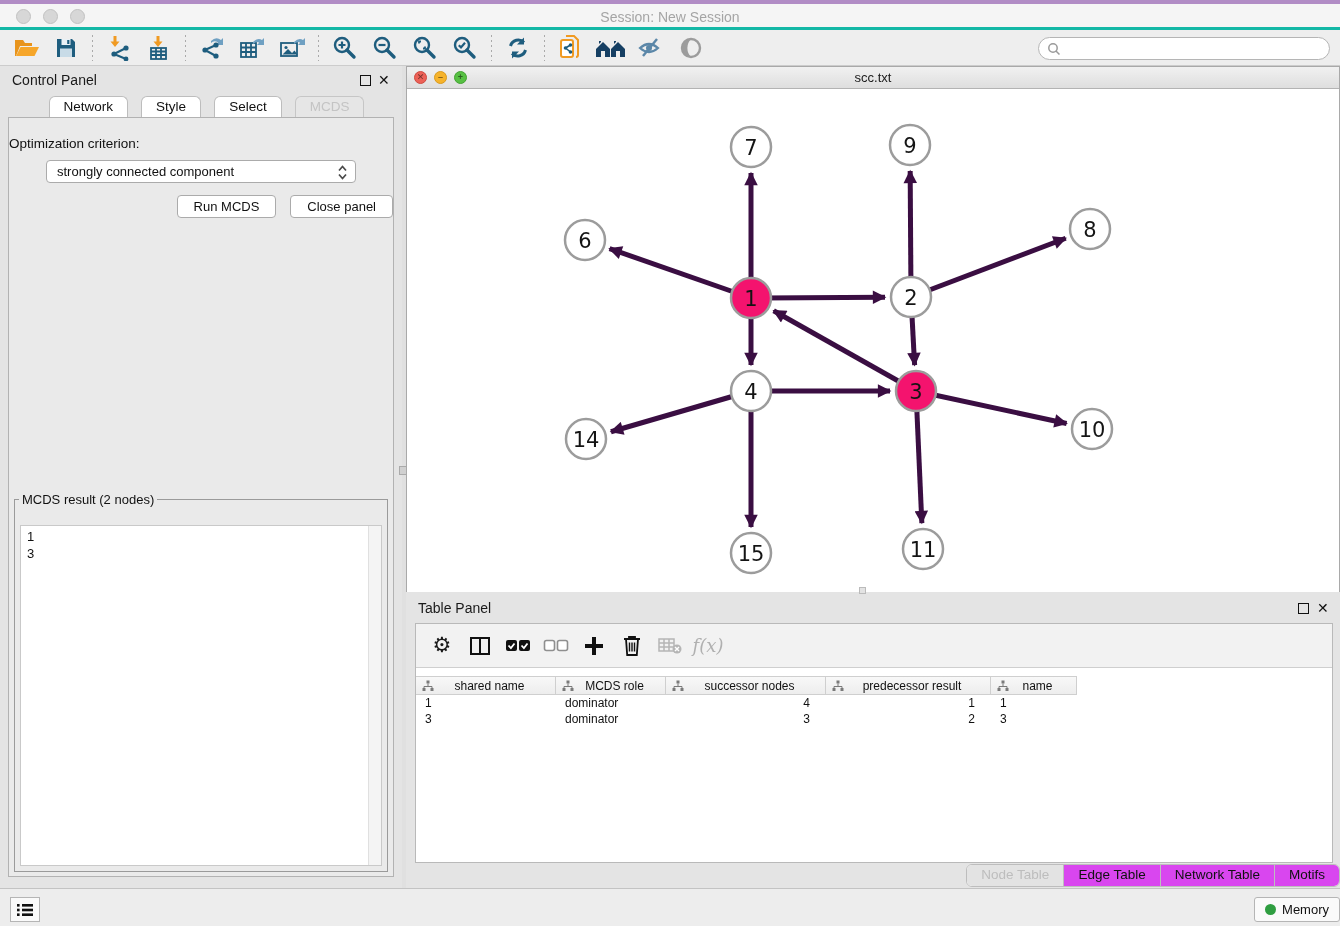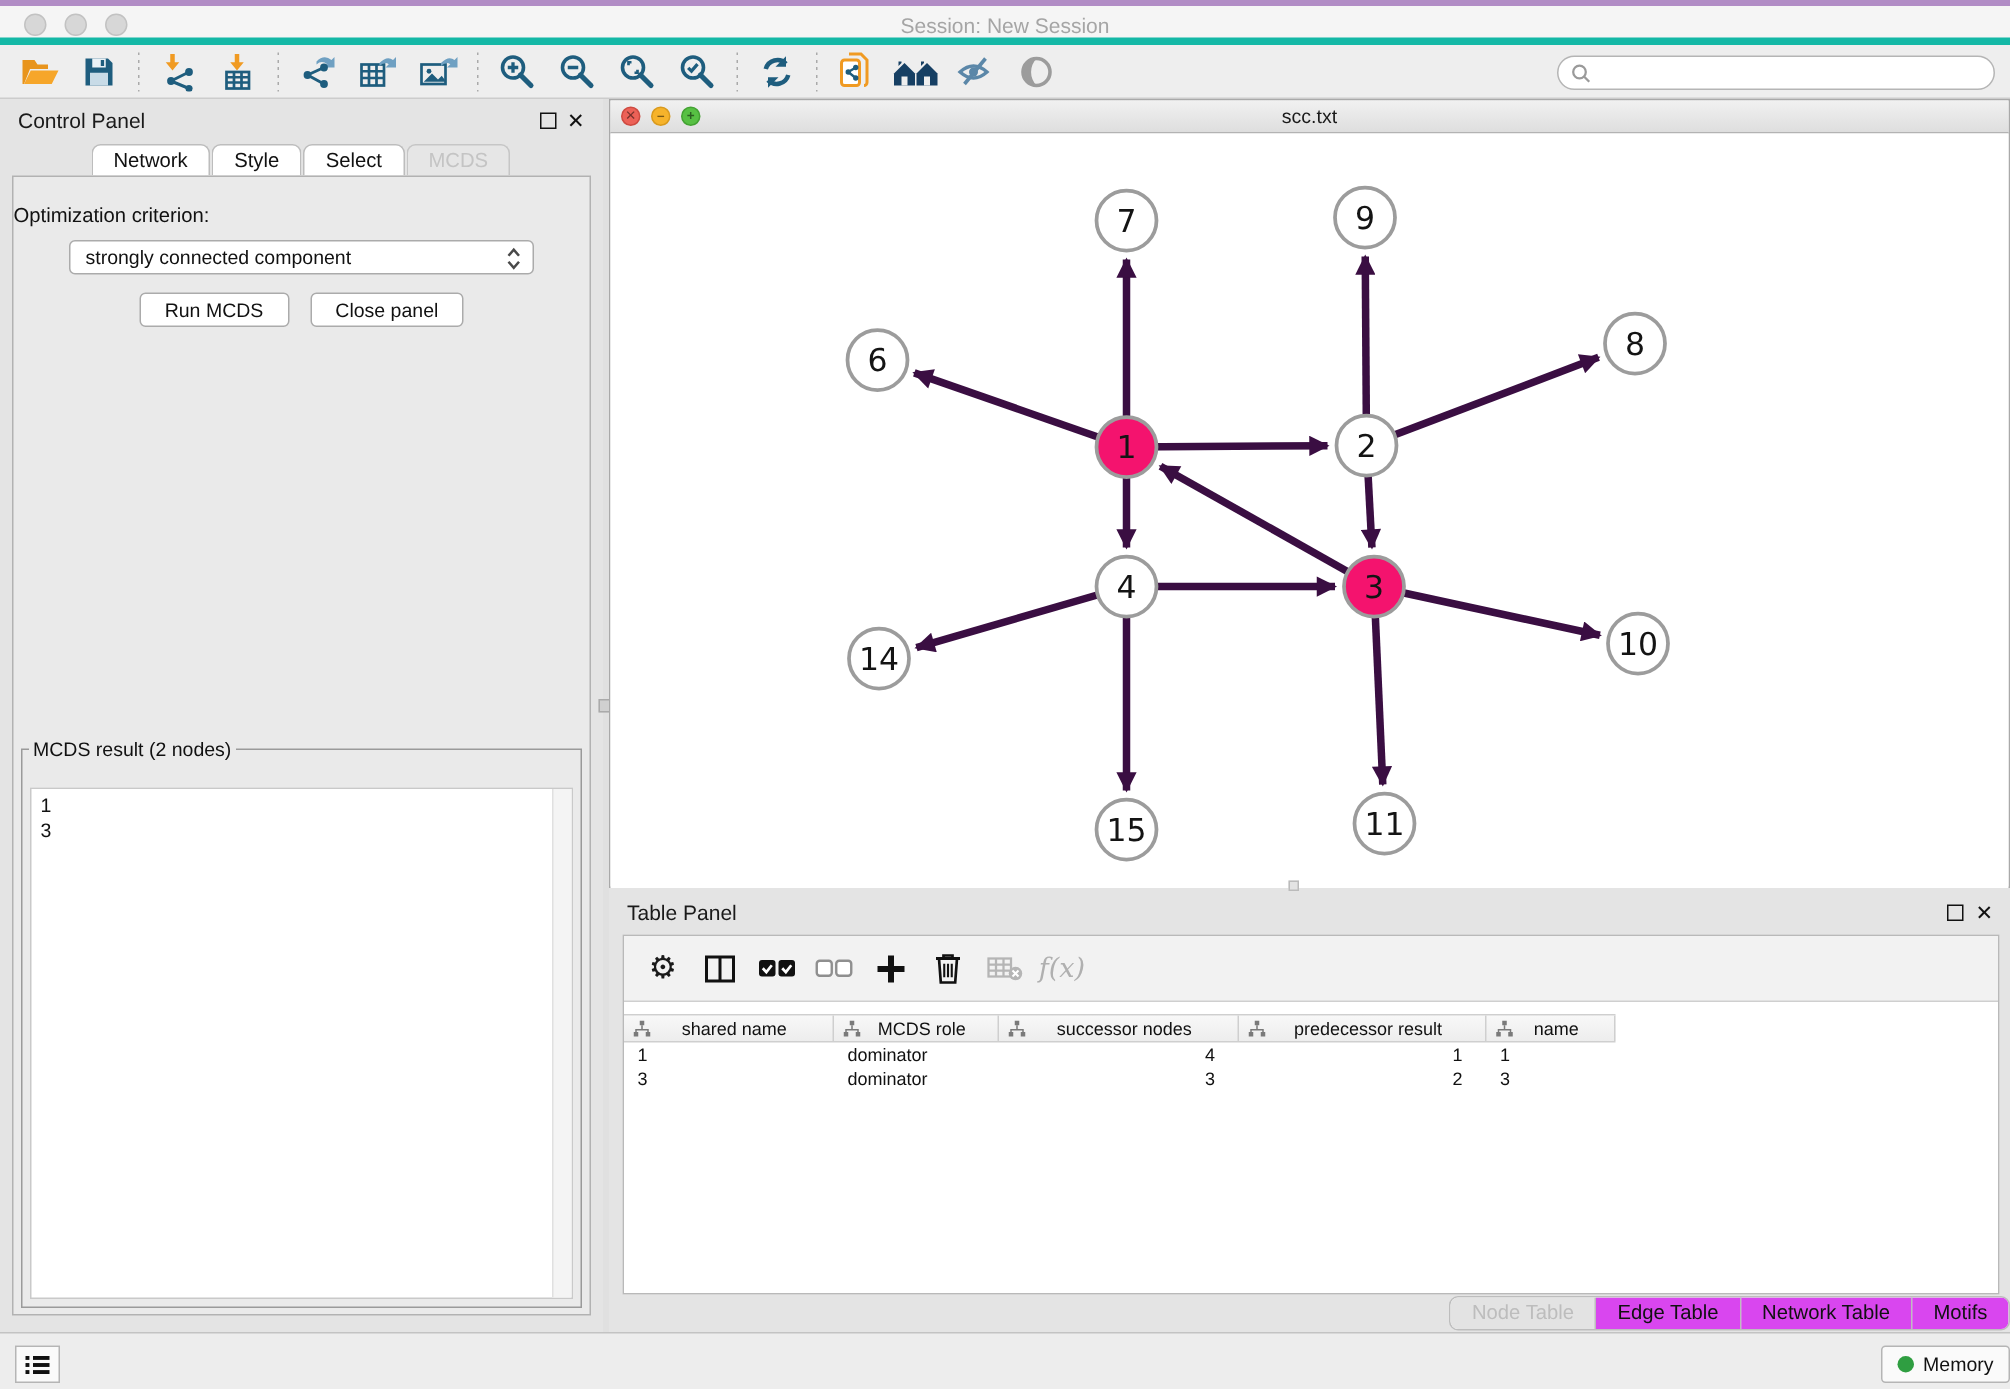--- a/index.html
+++ b/index.html
@@ -3,51 +3,51 @@
 <meta charset="utf-8">
 <style>
   html,body{margin:0;padding:0;background:#4a4a5a;}
   *{box-sizing:border-box;}
   .screen{position:relative;width:1340px;height:926px;background:#e4e4e4;
     font-family:"Liberation Sans","DejaVu Sans",sans-serif;overflow:hidden;
     -webkit-font-smoothing:antialiased;}
   
   .top-strip{position:absolute;left:0;top:0;width:100%;height:4px;background:#b18cc5;}
   .titlebar{position:absolute;left:0;top:4px;width:100%;height:26px;background:#f5f5f5;
-    border-bottom:5px solid #14b8a6;}
+    border-bottom:3px solid #14b8a6;}
   .tl-dots{position:absolute;left:16px;top:5px;display:flex;gap:12px;}
   .tl-dot{width:15px;height:15px;border-radius:50%;background:#d7d7d7;border:1px solid #c2c2c2;}
   .win-title{position:absolute;left:0;right:0;top:5px;text-align:center;font-size:14px;color:#a5a5a5;}
   .toolbar{position:absolute;left:0;top:30px;width:100%;height:36px;background:#eeeeee;
     border-bottom:1px solid #cccccc;display:flex;align-items:center;padding:0 6px;}
   .tb-btn{width:40px;height:32px;display:flex;align-items:center;justify-content:center;flex:0 0 auto;}
   .tb-sep{width:1px;height:26px;margin:0 6px;flex:0 0 auto;
     background-image:repeating-linear-gradient(#aaa 0 2px,transparent 2px 5px);}
   .search-wrap{position:absolute;right:10px;top:7px;width:292px;height:23px;background:#fff;
     border:1px solid #b5b5b5;border-radius:12px;display:flex;align-items:center;padding:0 8px;}
   .search-wrap input{border:none;outline:none;flex:1;font-size:13px;background:transparent;
     font-family:inherit;margin-left:4px;}
   
   .cp-header{position:absolute;left:0;top:66px;width:402px;height:30px;}
   .panel-title{position:absolute;left:12px;top:6px;font-size:14px;color:#1a1a1a;}
   .float-ico{position:absolute;width:11px;height:11px;border:1.6px solid #111;top:9px;}
   .close-ico{position:absolute;top:6px;font-size:14px;font-weight:bold;color:#111;}
   .cp-tabs{position:absolute;left:0;top:96px;width:402px;display:flex;justify-content:center;}
   .tab{height:21px;padding:2px 14px 0 14px;font-size:13.5px;background:#fff;color:#111;
     border:1px solid #bdbdbd;border-bottom:none;border-radius:6px 6px 0 0;margin-right:1px;
-    text-align:center;}
+    text-align:center;margin-left:12px;}
   .tab.active{background:#e6e6e6;color:#c4c4c4;border-color:#c6c6c6;}
   .cp-body{position:absolute;left:8px;top:117px;width:386px;height:760px;background:#eaeaea;
     border:1px solid #b2b2b2;}
   .opt-label{margin-top:18px;font-size:13.5px;color:#111;}
   .dropdown{position:relative;margin:9px auto 0 auto;width:310px;height:23px;background:#fff;
     border:1px solid #ababab;border-radius:4px;font-size:13px;color:#111;display:flex;
     align-items:center;padding:0 24px 0 10px;}
   .dd-stepper{position:absolute;right:7px;top:3px;}
-  .btn-row{display:flex;justify-content:center;gap:14px;margin-top:12px;}
+  .btn-row{display:flex;justify-content:flex-end;gap:14px;margin-top:12px;}
   .btn{height:23px;background:#fff;border:1px solid #ababab;border-radius:4px;font-size:13px;
     color:#111;padding:0 16px;display:flex;align-items:center;font-family:inherit;}
   .result-fs{position:absolute;left:5px;right:5px;top:374px;bottom:4px;border:1px solid #9a9a9a;
     margin:0;padding:2px 4px 4px 4px;background:#eaeaea;}
   .result-fs legend{font-size:13px;color:#111;padding:0 3px;}
   .result-area{position:absolute;left:5px;right:5px;top:18px;bottom:5px;background:#fff;
     border:1px solid #c9c9c9;font-size:13px;color:#111;padding:2px 0 0 6px;line-height:17px;}
   .result-scroll{position:absolute;right:0;top:0;bottom:0;width:13px;background:#f4f4f4;
     border-left:1px solid #e0e0e0;}
   

